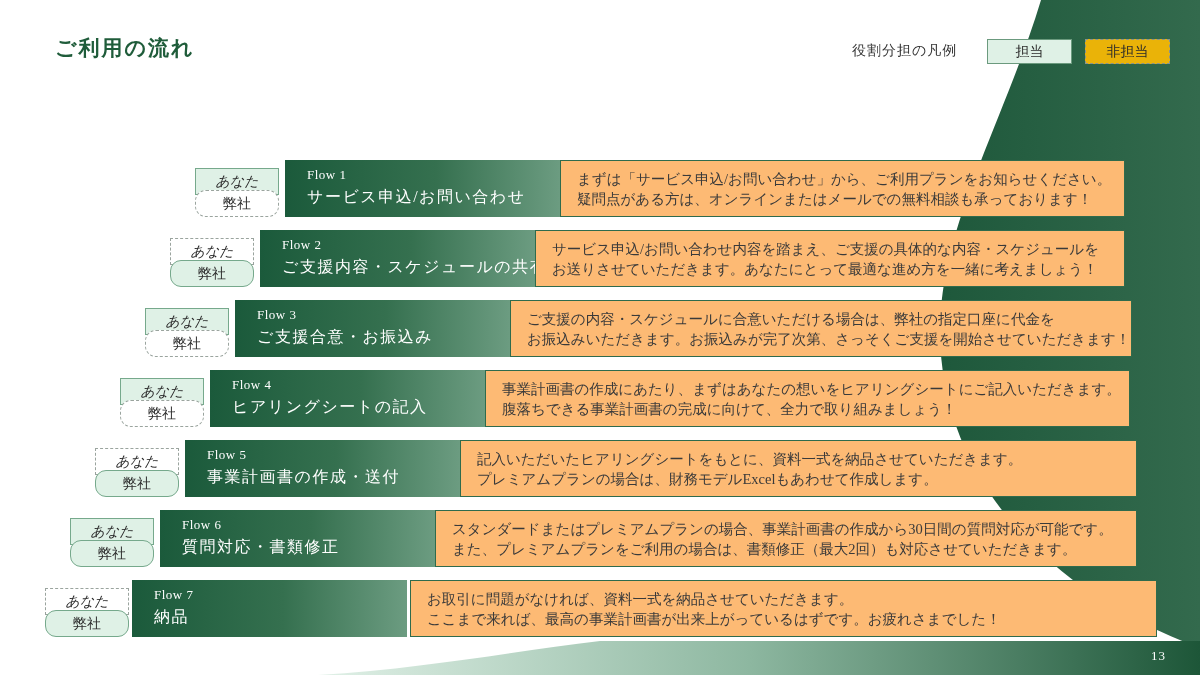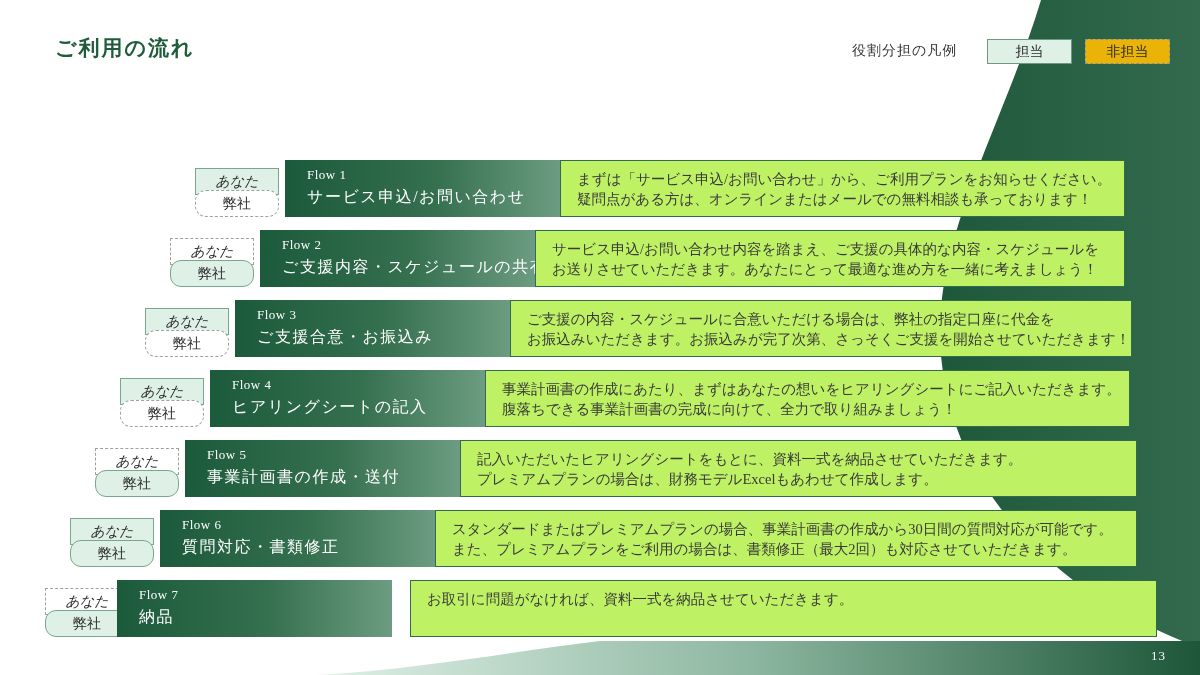--- a/index.html
+++ b/index.html
@@ -46,21 +46,21 @@
   .flow-box{
     position:absolute;top:0;width:275px;height:57px;
     background:linear-gradient(90deg,#1b5a3b 0%,#35704f 55%,#6c9c81 100%);
     color:#ffffff;
   }
   .flow-no{position:absolute;left:22px;top:7px;font-size:13px;letter-spacing:0.5px;}
   .flow-name{position:absolute;left:22px;top:27px;font-size:16px;letter-spacing:1.5px;white-space:nowrap;}
 
   .desc-box{
     position:absolute;top:0;height:57px;box-sizing:border-box;
-    background:#bef264;border:1px solid #2f6b4c;
+    background:#fdba74;border:1px solid #2f6b4c;
     padding:8px 0 0 16px;
     font-size:14.5px;line-height:20px;color:#3a3a3a;
     white-space:nowrap;overflow:hidden;
   }
   .page-number{
     position:absolute;right:34px;top:648px;z-index:3;
     font-size:13px;color:#ffffff;letter-spacing:1px;
   }
 </style>
 </head>
@@ -178,23 +178,24 @@
       <div>スタンダードまたはプレミアムプランの場合、事業計画書の作成から30日間の質問対応が可能です。</div>
       <div>また、プレミアムプランをご利用の場合は、書類修正（最大2回）も対応させていただきます。</div>
     </div>
   </div>
 
   <div class="flow-row" style="top:580px">
     <div class="badge-col" style="left:45px">
       <div class="role-badge unassigned">あなた</div>
       <div class="role-badge assigned">弊社</div>
     </div>
-    <div class="flow-box" style="left:117px">
+    <div class="flow-box" style="left:132px">
       <div class="flow-no">Flow 7</div>
       <div class="flow-name">納品</div>
     </div>
     <div class="desc-box" style="left:410px;width:747px">
       <div>お取引に問題がなければ、資料一式を納品させていただきます。</div>
+      <div>ここまで来れば、最高の事業計画書が出来上がっているはずです。お疲れさまでした！</div>
     </div>
   </div>
 
   <div class="page-number">13</div>
 </div>
 
 </body></html>

